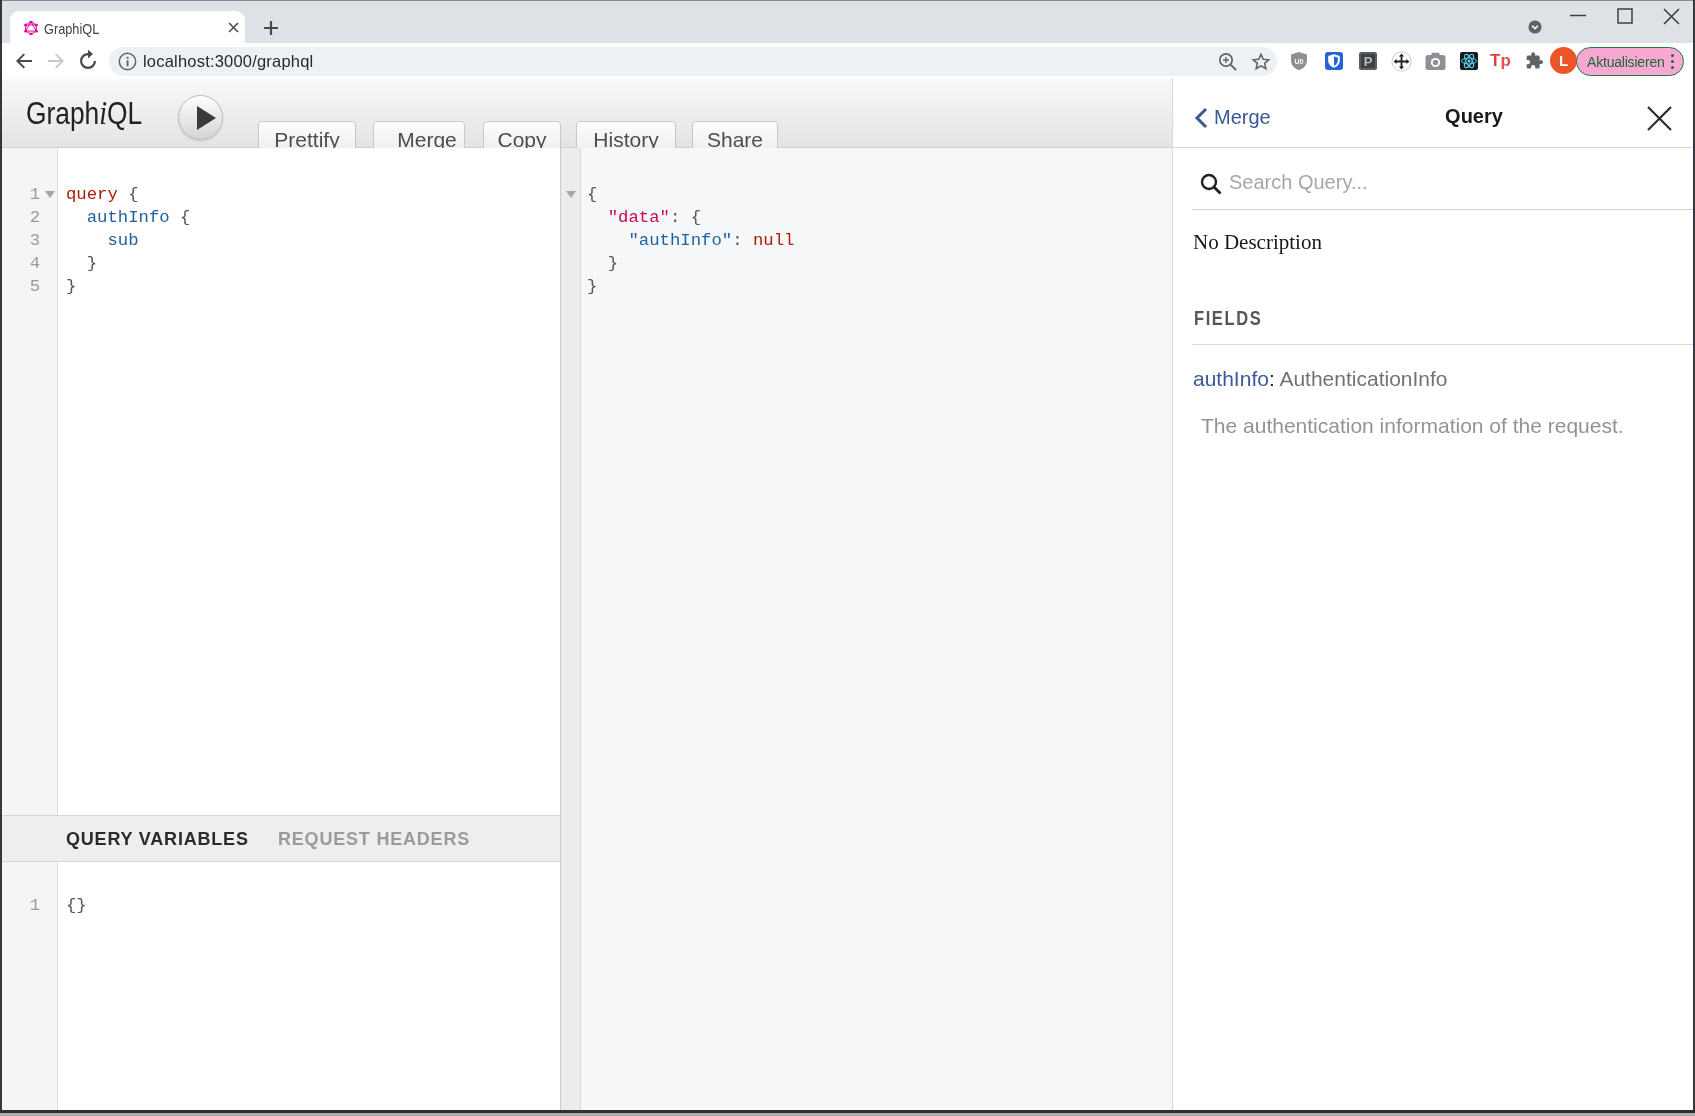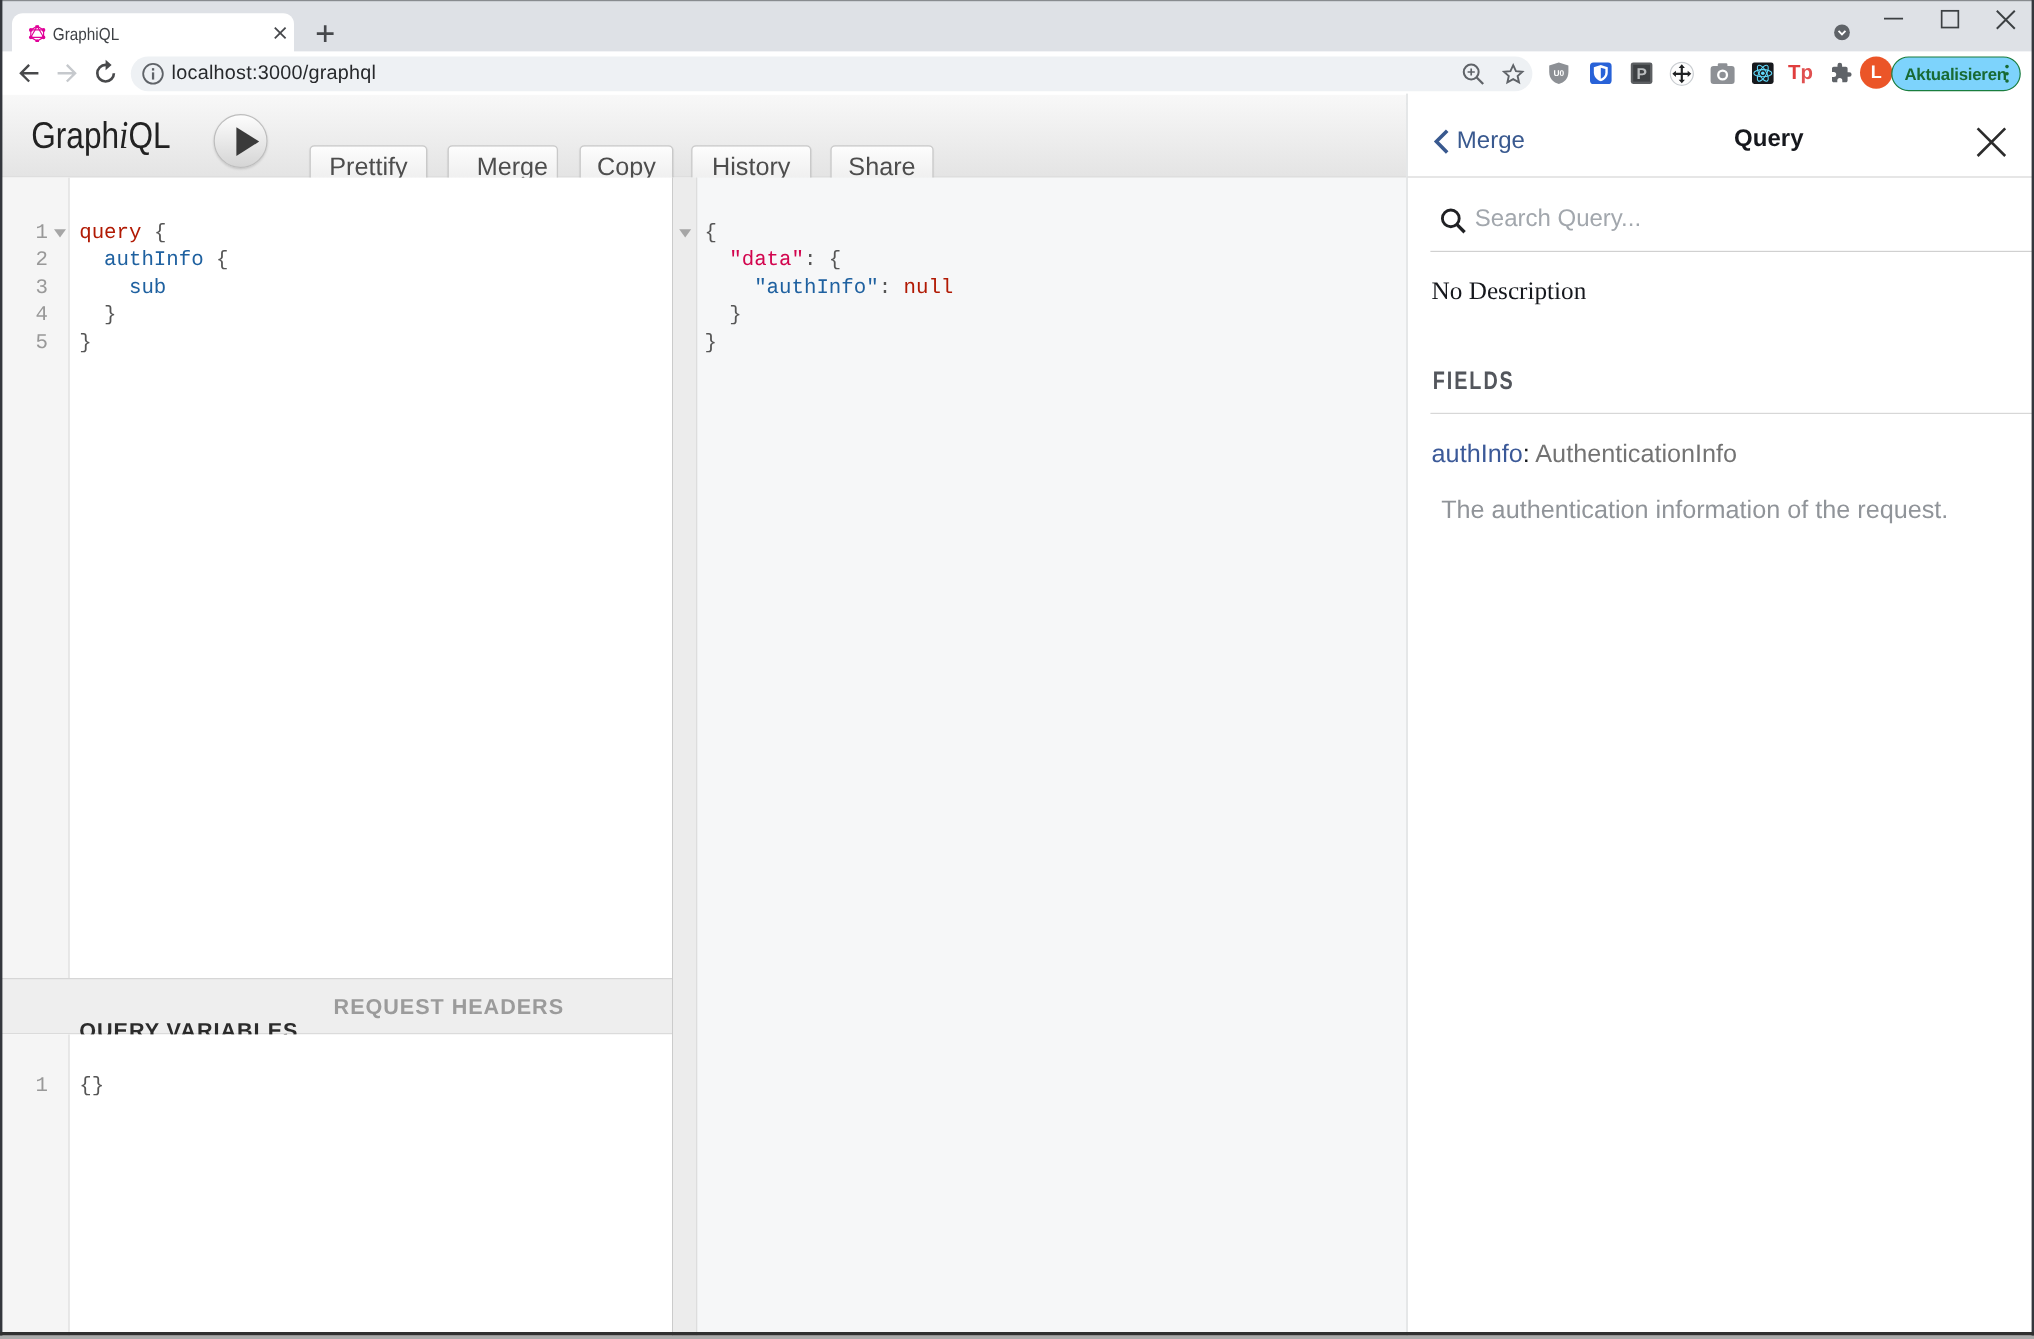--- a/index.html
+++ b/index.html
@@ -33,21 +33,21 @@
   #leftpane { position:absolute; left:0; top:148px; width:560px; height:968px; background:#fff; }
   .gutter { position:absolute; left:0; top:0; width:58px; height:100%; background:#f5f5f5; border-right:1px solid #ddd; }
   .code { font-family:"Liberation Mono",monospace; font-size:17.3px; line-height:23px; white-space:pre; }
   .lnums { position:absolute; left:0; width:40px; text-align:right; color:#999; }
   #qlines { top:35px; left:66px; position:absolute; }
   #qnums { top:35px; }
   .fold { position:absolute; width:0; height:0; border-left:5.5px solid transparent; border-right:5.5px solid transparent; border-top:7px solid #a6a6a6; }
 
   #varsbar { position:absolute; left:0; top:667px; width:560px; height:47px; background:#eee;
     border-top:1px solid #d6d6d6; border-bottom:1px solid #d6d6d6; }
-  #varsbar .t1 { position:absolute; left:66px; top:13px; font-weight:bold; font-size:18px; letter-spacing:0.8px; color:#2b2b2b;margin-top:20px; }
+  #varsbar .t1 { position:absolute; left:66px; top:13px; font-weight:bold; font-size:18px; letter-spacing:0.8px; color:#2b2b2b; }
   #varsbar .t2 { position:absolute; left:278px; top:13px; font-weight:bold; font-size:18px; letter-spacing:0.8px; color:#9b9b9b; }
   #vars { position:absolute; left:0; top:714px; width:560px; height:254px; background:#fff; }
 
   #result { position:absolute; left:560px; top:148px; width:612px; height:968px; background:#f6f7f8; border-left:1px solid #cbcbcb; }
   #rgutter { position:absolute; left:0; top:0; width:20px; height:100%; background:#ececec; border-right:1px solid #ddd; }
   #rlines { position:absolute; left:26px; top:35px; }
 
   
   #docs { position:absolute; left:1172px; top:78px; width:610px; height:1038px; background:#fff; border-left:1px solid #d5d8da; }
   #dhead { position:absolute; left:0; top:0; width:610px; height:70px; border-bottom:1px solid #d6d6d6; }
@@ -179,21 +179,21 @@
         <ellipse cx="10" cy="10" rx="7.5" ry="3" transform="rotate(60 10 10)"></ellipse>
         <ellipse cx="10" cy="10" rx="7.5" ry="3" transform="rotate(120 10 10)"></ellipse>
       </g>
       <circle cx="10" cy="10" r="1.5" fill="#61dafb"></circle>
     </svg>
     <div style="position:absolute;left:1490px;top:8px;font-size:17px;font-weight:bold;color:#e03e3e;font-family:'Liberation Sans'">T<span style="color:#e05050">p</span></div>
     <svg width="20" height="20" style="position:absolute;left:1524px;top:8px" viewBox="0 0 24 24">
       <path d="M20.5 11h-1.7V7.3c0-1-.8-1.8-1.8-1.8h-3.7V3.8a2.3 2.3 0 0 0-4.6 0v1.7H5c-1 0-1.8.8-1.8 1.8v3.5h1.7a2.5 2.5 0 0 1 0 5H3.2v3.5c0 1 .8 1.8 1.8 1.8h3.5v-1.7a2.5 2.5 0 0 1 5 0v1.7h3.5c1 0 1.8-.8 1.8-1.8v-3.7h1.7a2.3 2.3 0 0 0 0-4.6z" fill="#5f6368"></path>
     </svg>
     <div style="position:absolute;left:1550px;top:4px;width:27px;height:27px;border-radius:50%;background:#eb5528;color:#fff;font-size:15px;font-weight:bold;text-align:center;line-height:27px;">L</div>
-    <div style="position:absolute;left:1576px;top:3.5px;width:108px;height:29px;border:1.5px solid #1a7d3e;border-radius:15px;background:#7dd3fc;font-weight:bold;">
+    <div style="position:absolute;left:1576px;top:3.5px;width:108px;height:29px;border:1.5px solid #1a7d3e;border-radius:15px;background:#f9a8d4;">
       <div style="position:absolute;left:10px;top:6px;font-size:14px;color:#186a34;letter-spacing:-0.2px;">Aktualisieren</div>
       <div style="position:absolute;right:9px;top:6px;width:3.4px;height:3.4px;border-radius:50%;background:#186a34;box-shadow:0 6px 0 #186a34, 0 12px 0 #186a34;"></div>
     </div>
   </div>
 
   <div id="toolbar">
     <div id="logo">Graph<em>i</em>QL</div>
     <div id="play">
         <div class="tri"></div>
       </div>

